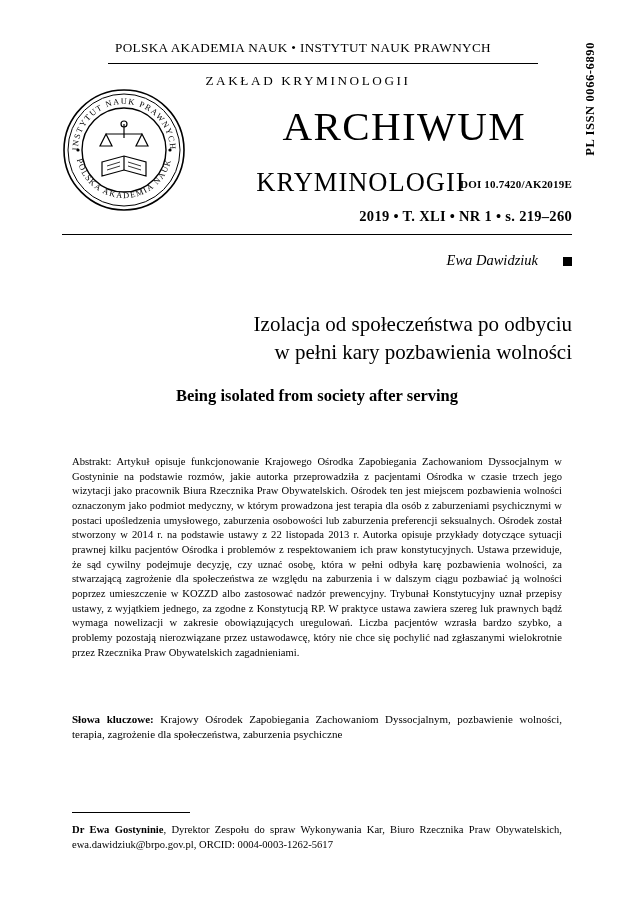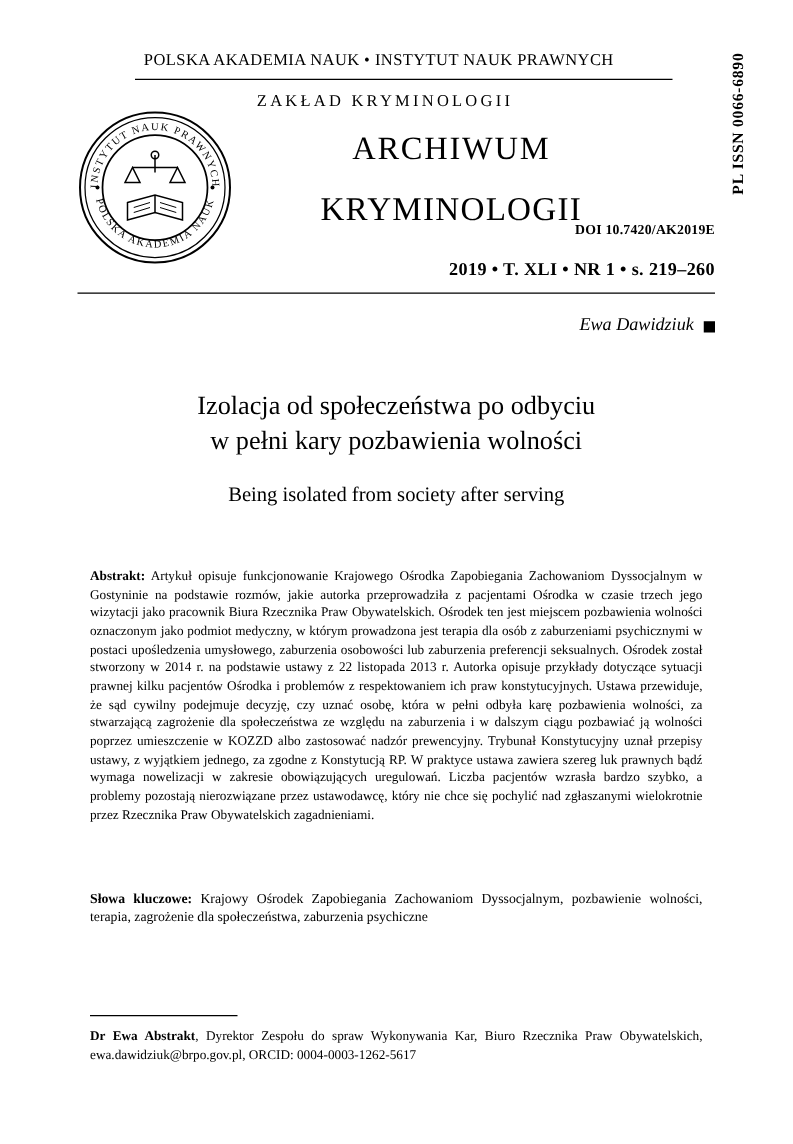--- a/index.html
+++ b/index.html
@@ -74,23 +74,24 @@
 
   
   .journal-title {
     position: absolute;
     left: 196px;
     top: 106px;
     width: 330px;
     text-align: center;
   }
   .journal-title .l1 {
-    font-size: 26px;
+    font-size: 41px;
     letter-spacing: 1.4px;
     line-height: 1.02;
+    text-align: right;
   }
   .journal-title .l2 {
     font-size: 26.5px;
     letter-spacing: 1.0px;
     line-height: 1.12;
     margin-top: 20px;
   }
 
   .doi {
     position: absolute;
@@ -120,66 +121,66 @@
 
   
   .author {
     position: absolute;
     right: 62px;
     top: 252px;
     font-size: 14.5px;
     font-style: italic;
     display: flex;
     align-items: center;
-    gap: 8px;
+    gap: 25px;
   }
   .author .sq {
     display: inline-block;
     width: 9px;
     height: 9px;
     background: #000;
     position: relative;
     top: 1px;
   }
 
   
   .title-pl {
     position: absolute;
     left: 62px;
     right: 62px;
     top: 296px;
-    text-align: center;
+    text-align: right;
     font-size: 21px;
     line-height: 1.35;
     font-weight: normal;
   }
   .title-en {
     position: absolute;
     left: 62px;
     right: 62px;
     top: 370px;
     text-align: center;
     font-size: 16.5px;
     line-height: 1.42;
-    font-weight: normal;
+    font-weight: bold;
   }
 
   
   .abstract {
     position: absolute;
     left: 72px;
     right: 72px;
     top: 455px;
     font-size: 10.6px;
     line-height: 1.385;
     text-align: justify;
     hyphens: auto;
   }
   .abstract .lead {
-    font-weight: bold;
+    font-weight: normal;
   }
   .keywords {
     position: absolute;
     left: 72px;
     right: 72px;
     top: 712px;
     font-size: 11px;
     line-height: 1.385;
     text-align: justify;
   }
@@ -278,16 +279,16 @@
   <div class="abstract">
     <span class="lead">Abstrakt:</span><span> Artykuł opisuje funkcjonowanie Krajowego Ośrodka Zapobiegania Zachowaniom Dyssocjalnym w Gostyninie na podstawie rozmów, jakie autorka przeprowadziła z pacjentami Ośrodka w czasie trzech jego wizytacji jako pracownik Biura Rzecznika Praw Obywatelskich. Ośrodek ten jest miejscem pozbawienia wolności oznaczonym jako podmiot medyczny, w którym prowadzona jest terapia dla osób z zaburzeniami psychicznymi w postaci upośledzenia umysłowego, zaburzenia osobowości lub zaburzenia preferencji seksualnych. Ośrodek został stworzony w 2014 r. na podstawie ustawy z 22 listopada 2013 r. Autorka opisuje przykłady dotyczące sytuacji prawnej kilku pacjentów Ośrodka i problemów z respektowaniem ich praw konstytucyjnych. Ustawa przewiduje, że sąd cywilny podejmuje decyzję, czy uznać osobę, która w pełni odbyła karę pozbawienia wolności, za stwarzającą zagrożenie dla społeczeństwa ze względu na zaburzenia i w dalszym ciągu pozbawiać ją wolności poprzez umieszczenie w KOZZD albo zastosować nadzór prewencyjny. Trybunał Konstytucyjny uznał przepisy ustawy, z wyjątkiem jednego, za zgodne z Konstytucją RP. W praktyce ustawa zawiera szereg luk prawnych bądź wymaga nowelizacji w zakresie obowiązujących uregulowań. Liczba pacjentów wzrasła bardzo szybko, a problemy pozostają nierozwiązane przez ustawodawcę, który nie chce się pochylić nad zgłaszanymi wielokrotnie przez Rzecznika Praw Obywatelskich zagadnieniami.</span>
   </div>
 
   <div class="keywords">
     <span class="lead">Słowa kluczowe:</span><span> Krajowy Ośrodek Zapobiegania Zachowaniom Dyssocjalnym, pozbawienie wolności, terapia, zagrożenie dla społeczeństwa, zaburzenia psychiczne</span>
   </div>
 
   <div class="footnote-rule"></div>
   <div class="footnote">
-    <span class="lead">Dr Ewa Abstrakt</span><span>, Dyrektor Zespołu do spraw Wykonywania Kar, Biuro Rzecznika Praw Obywatelskich, ewa.dawidziuk@brpo.gov.pl, ORCID: 0004-0003-1262-5617</span>
+    <span class="lead">Dr Ewa Gostyninie</span><span>, Dyrektor Zespołu do spraw Wykonywania Kar, Biuro Rzecznika Praw Obywatelskich, ewa.dawidziuk@brpo.gov.pl, ORCID: 0004-0003-1262-5617</span>
   </div>
 
 </div>
 
 </body></html>

